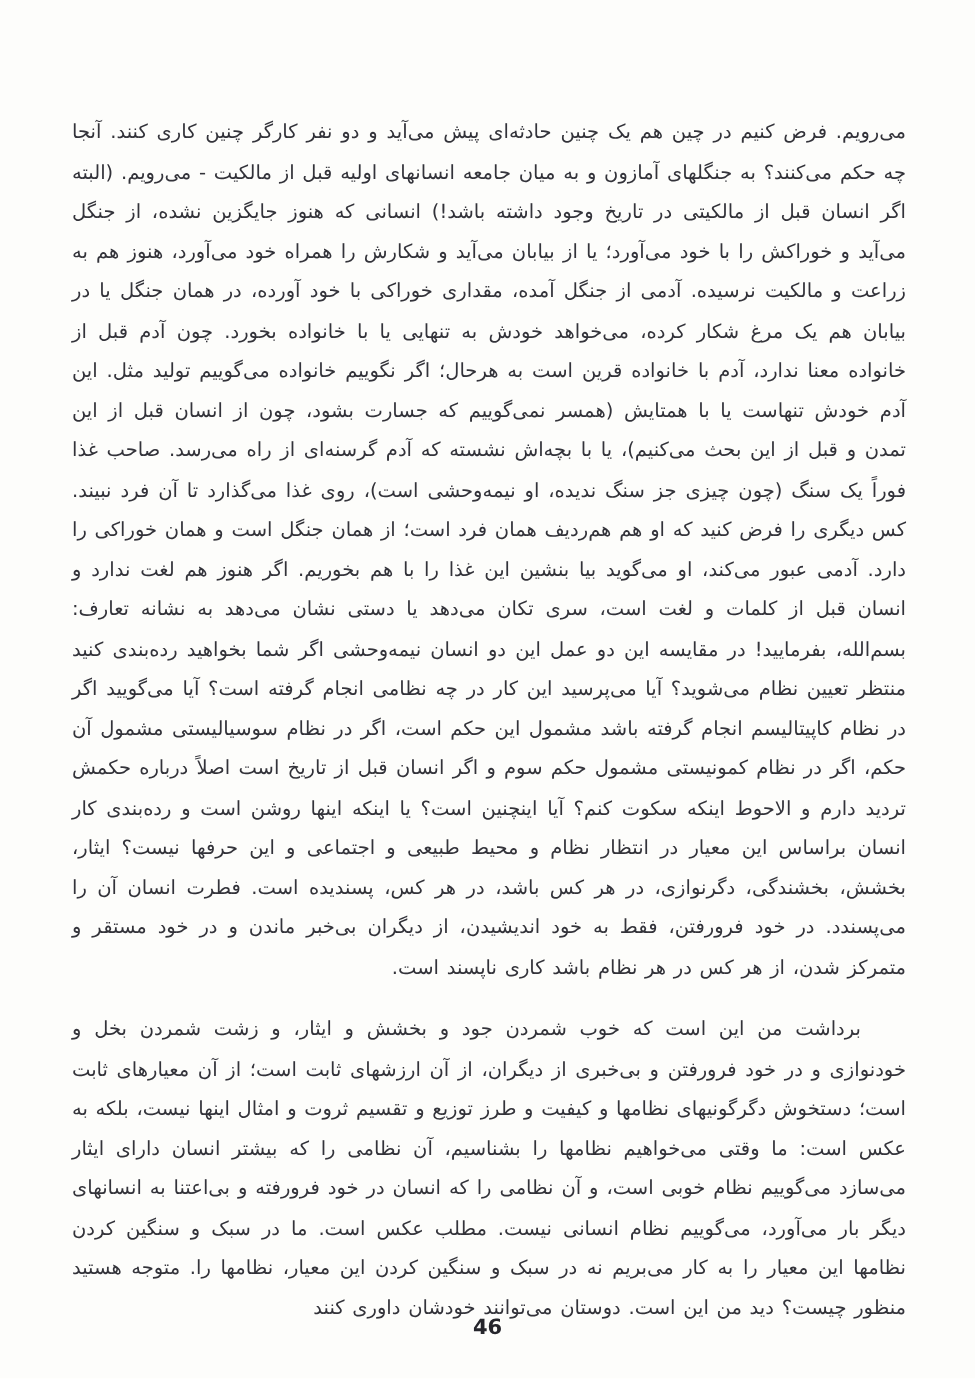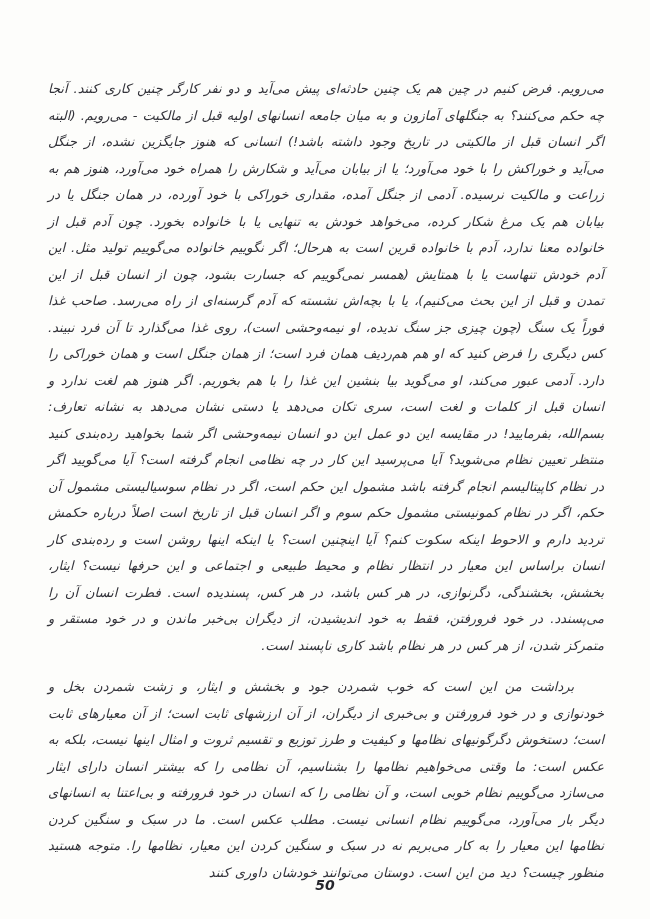--- a/index.html
+++ b/index.html
@@ -10,21 +10,20 @@
     .page {
       position: relative;
       width: 650px;
       height: 919px;
       margin: 0 auto;
       background: #fdfdfb;
       box-sizing: border-box;
       padding: 76px 46px 0 48px;
       overflow: hidden;
       font-family: "DejaVu Sans", sans-serif;
-      font-style: italic;
     }
     .text-block {
       direction: rtl;
       text-align: justify;
       font-size: 13px;
       line-height: 26.5px;
       color: #33333a;
       letter-spacing: 0;
       word-spacing: 1px;
     }
@@ -50,14 +49,14 @@
     }
   </style>
 </head>
 <body>
 
 <div class="page">
   <div class="text-block">
     <p class="para">می‌رویم. فرض کنیم در چین هم یک چنین حادثه‌ای پیش می‌آید و دو نفر کارگر چنین کاری کنند. آنجا چه حکم می‌کنند؟ به جنگلهای آمازون و به میان جامعه انسانهای اولیه قبل از مالکیت - می‌رویم. (البته اگر انسان قبل از مالکیتی در تاریخ وجود داشته باشد!) انسانی که هنوز جایگزین نشده، از جنگل می‌آید و خوراکش را با خود می‌آورد؛ یا از بیابان می‌آید و شکارش را همراه خود می‌آورد، هنوز هم به زراعت و مالکیت نرسیده. آدمی از جنگل آمده، مقداری خوراکی با خود آورده، در همان جنگل یا در بیابان هم یک مرغ شکار کرده، می‌خواهد خودش به تنهایی یا با خانواده بخورد. چون آدم قبل از خانواده معنا ندارد، آدم با خانواده قرین است به هرحال؛ اگر نگوییم خانواده می‌گوییم تولید مثل. این آدم خودش تنهاست یا با همتایش (همسر نمی‌گوییم که جسارت بشود، چون از انسان قبل از این تمدن و قبل از این بحث می‌کنیم)، یا با بچه‌اش نشسته که آدم گرسنه‌ای از راه می‌رسد. صاحب غذا فوراً یک سنگ (چون چیزی جز سنگ ندیده، او نیمه‌وحشی است)، روی غذا می‌گذارد تا آن فرد نبیند. کس دیگری را فرض کنید که او هم هم‌ردیف همان فرد است؛ از همان جنگل است و همان خوراکی را دارد. آدمی عبور می‌کند، او می‌گوید بیا بنشین این غذا را با هم بخوریم. اگر هنوز هم لغت ندارد و انسان قبل از کلمات و لغت است، سری تکان می‌دهد یا دستی نشان می‌دهد به نشانه تعارف: بسم‌الله، بفرمایید! در مقایسه این دو عمل این دو انسان نیمه‌وحشی اگر شما بخواهید رده‌بندی کنید منتظر تعیین نظام می‌شوید؟ آیا می‌پرسید این کار در چه نظامی انجام گرفته است؟ آیا می‌گویید اگر در نظام کاپیتالیسم انجام گرفته باشد مشمول این حکم است، اگر در نظام سوسیالیستی مشمول آن حکم، اگر در نظام کمونیستی مشمول حکم سوم و اگر انسان قبل از تاریخ است اصلاً درباره حکمش تردید دارم و الاحوط اینکه سکوت کنم؟ آیا اینچنین است؟ یا اینکه اینها روشن است و رده‌بندی کار انسان براساس این معیار در انتظار نظام و محیط طبیعی و اجتماعی و این حرفها نیست؟ ایثار، بخشش، بخشندگی، دگرنوازی، در هر کس باشد، در هر کس، پسندیده است. فطرت انسان آن را می‌پسندد. در خود فرورفتن، فقط به خود اندیشیدن، از دیگران بی‌خبر ماندن و در خود مستقر و متمرکز شدن، از هر کس در هر نظام باشد کاری ناپسند است.</p>
     <p class="para indent">برداشت من این است که خوب شمردن جود و بخشش و ایثار، و زشت شمردن بخل و خودنوازی و در خود فرورفتن و بی‌خبری از دیگران، از آن ارزشهای ثابت است؛ از آن معیارهای ثابت است؛ دستخوش دگرگونیهای نظامها و کیفیت و طرز توزیع و تقسیم ثروت و امثال اینها نیست، بلکه به عکس است: ما وقتی می‌خواهیم نظامها را بشناسیم، آن نظامی را که بیشتر انسان دارای ایثار می‌سازد می‌گوییم نظام خوبی است، و آن نظامی را که انسان در خود فرورفته و بی‌اعتنا به انسانهای دیگر بار می‌آورد، می‌گوییم نظام انسانی نیست. مطلب عکس است. ما در سبک و سنگین کردن نظامها این معیار را به کار می‌بریم نه در سبک و سنگین کردن این معیار، نظامها را. متوجه هستید منظور چیست؟ دید من این است. دوستان می‌توانند خودشان داوری کنند</p>
   </div>
-  <div class="page-number">50</div>
+  <div class="page-number">46</div>
 </div>
 
 </body></html>

